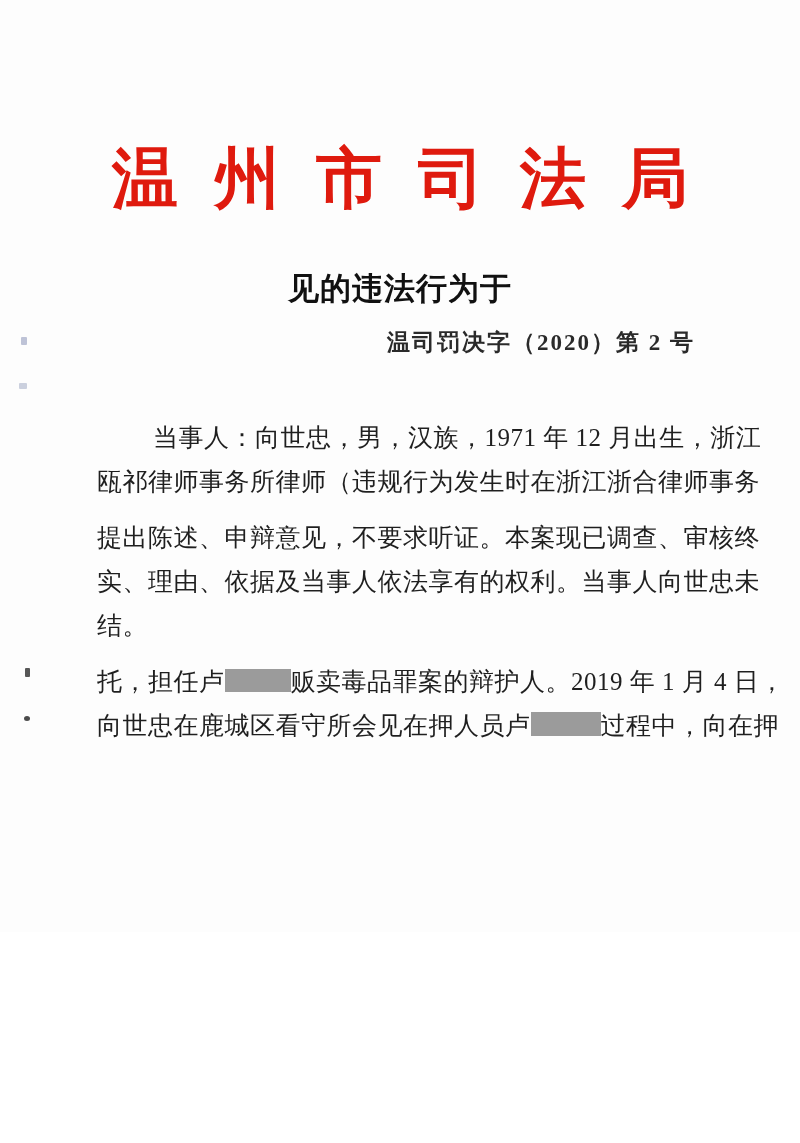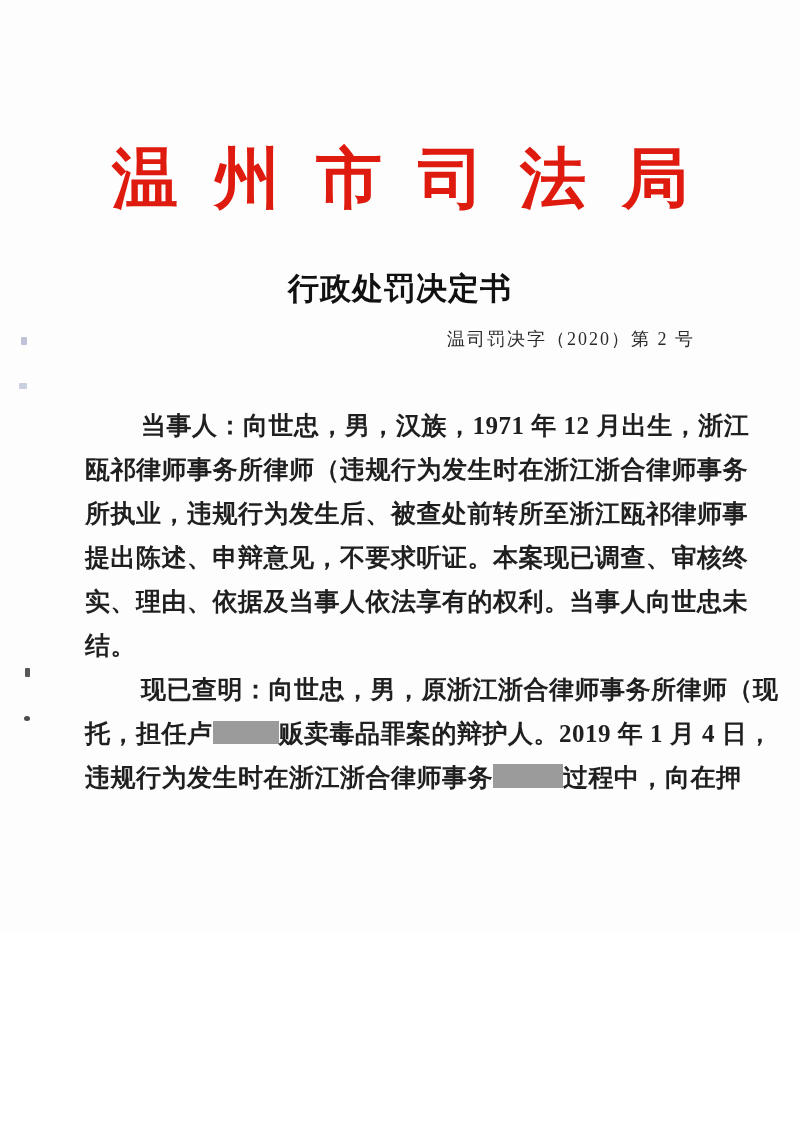--- a/index.html
+++ b/index.html
@@ -30,30 +30,31 @@
   .doc-title{
     position:absolute;top:270px;left:0;right:0;
     text-align:center;
     font-size:31px;font-weight:bold;
     letter-spacing:1px;
     color:#111;
     line-height:1.2;
   }
   .doc-number{
     position:absolute;top:329px;right:105px;
-    font-size:18px;letter-spacing:2px;
+    font-size:23px;letter-spacing:2px;
     color:#2a2a2a;
     line-height:1.2;
+    font-weight:bold;
   }
   .body-text{
     position:absolute;left:85px;top:404px;width:603px;
     font-size:25px;
     color:var(--ink);
   }
-  .para{margin:0;padding:0;font-weight:bold;}
+  .para{margin:12px;padding:0;}
   .line{
     height:44px;line-height:44px;
     text-align:justify;text-align-last:justify;
     white-space:nowrap;
     letter-spacing:0.5px;
   }
   .line.indent{padding-left:56px;}
   .line.endline{text-align-last:left;}
   .redact{
     display:inline-block;
@@ -81,41 +82,39 @@
 
 <div class="doc">
 
   <div class="artifact a1"></div>
   <div class="artifact a2"></div>
   <div class="artifact a3"></div>
   <div class="artifact a4"></div>
 
   <div class="agency-header">温州市司法局</div>
 
-  <div class="doc-title">行政处罚决定书</div>
+  <div class="doc-title">见的违法行为于</div>
 
   <div class="doc-number">温司罚决字（2020）第 2 号</div>
 
   <div class="body-text">
 
     <div class="para">
       <div class="line indent">当事人：向世忠，男，汉族，1971 年 12 月出生，浙江</div>
       <div class="line">瓯祁律师事务所律师（违规行为发生时在浙江浙合律师事务</div>
-      <div class="line">所执业，违规行为发生后、被查处前转所至浙江瓯祁律师事</div>
     </div>
 
     <div class="para">
       <div class="line">提出陈述、申辩意见，不要求听证。本案现已调查、审核终</div>
       <div class="line">实、理由、依据及当事人依法享有的权利。当事人向世忠未</div>
       <div class="line endline">结。</div>
     </div>
 
     <div class="para">
-      <div class="line indent">现已查明：向世忠，男，原浙江浙合律师事务所律师（现</div>
       <div class="line"><span>托，担任卢</span><span class="redact r2"></span><span>贩卖毒品罪案的辩护人。2019 年 1 月 4 日，</span></div>
-      <div class="line"><span>违规行为发生时在浙江浙合律师事务</span><span class="redact r3"></span><span>过程中，向在押</span></div>
+      <div class="line"><span>向世忠在鹿城区看守所会见在押人员卢</span><span class="redact r3"></span><span>过程中，向在押</span></div>
     </div>
 
   </div>
 
   <div class="page-number">1</div>
 
 </div>
 
 </body></html>

